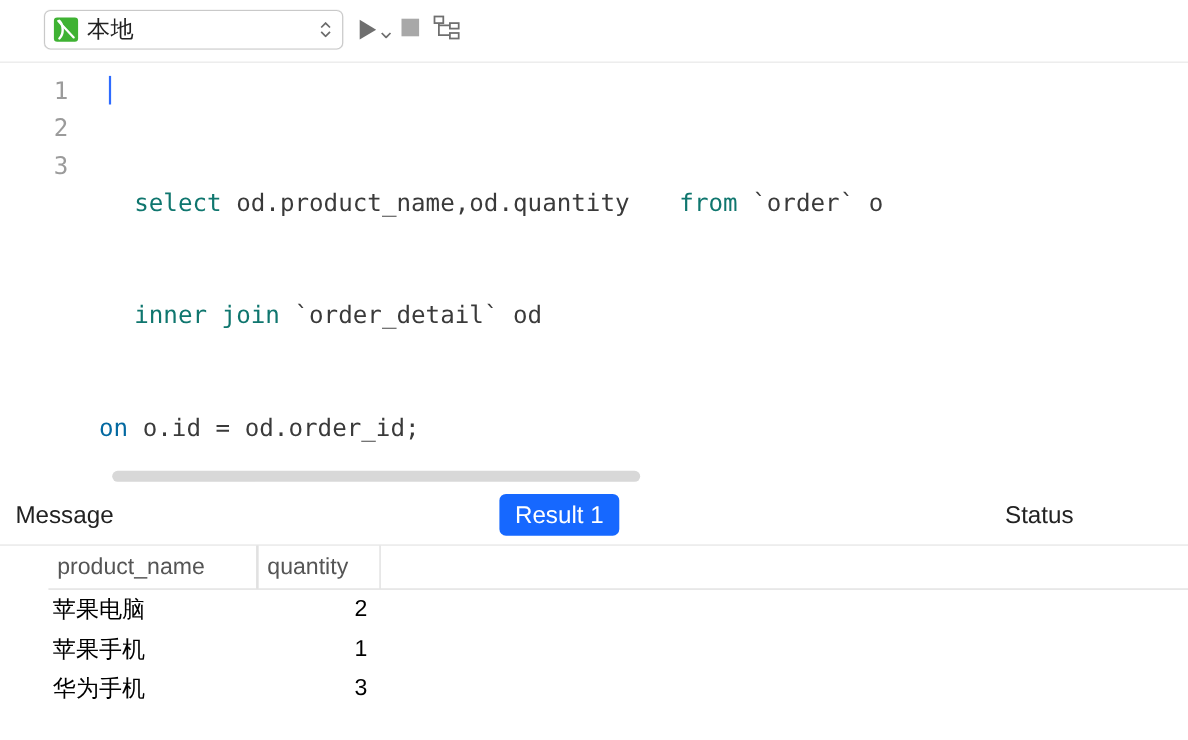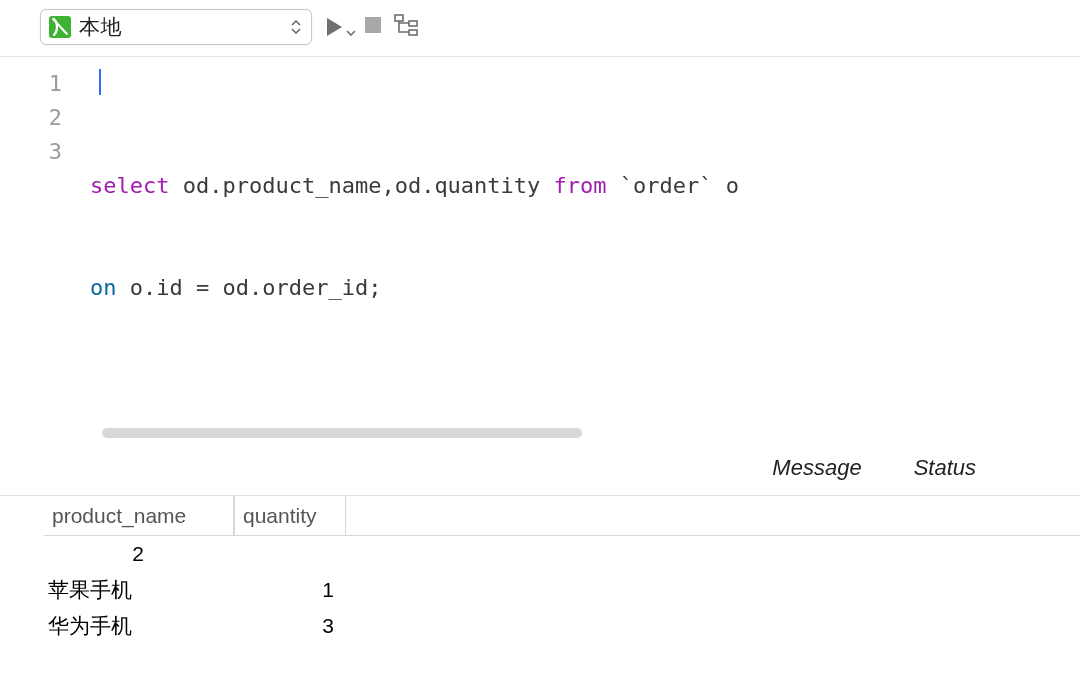--- a/index.html
+++ b/index.html
@@ -95,21 +95,21 @@
   }
   .code .line { height: 34px; }
   .cursor {
     position: absolute;
     left: 9px;
     top: 12px;
     width: 2px;
     height: 26px;
     background: #2e6bff;
   }
-  .kw-blue  { color: #a21caf; }
+  .kw-blue  { color: #0f766e; margin-left: 32px; }
   .kw-green { color: #0369a1; }
 
   
   .hscroll {
     height: 14px;
     margin-left: 90px;
     margin-right: 20px;
     position: relative;
   }
   .hscroll .thumb {
@@ -119,26 +119,25 @@
     height: 10px;
     width: 480px;
     background: #d8d8d8;
     border-radius: 6px;
   }
 
   
   .tabs-row {
     display: flex;
     align-items: center;
-    justify-content: flex-end;
+    justify-content: space-between;
     gap: 24px;
     padding: 12px 90px 12px 0;
     height: 56px;
     border-bottom: 1px solid #e2e2e2;
-    font-style: italic;
   }
   .tab {
     font-size: 22px;
     color: #222;
     padding: 6px 14px;
     border-radius: 6px;
   }
   .tab.active {
     background: #1668ff;
     color: #ffffff;
@@ -235,39 +234,42 @@
 
 <div class="editor-wrap">
   <div class="gutter">
     <div>1</div>
     <div>2</div>
     <div>3</div>
   </div>
   <div class="code">
     <span class="cursor"></span>
     <div class="line"><span class="kw-blue">select </span><span>od.product_name,od.quantity </span><span class="kw-blue">from </span><span>`order` o</span></div>
+    <div class="line"><span class="kw-blue">inner join </span><span>`order_detail` od</span></div>
     <div class="line"><span class="kw-green">on </span><span>o.id = od.order_id;</span></div>
   </div>
 </div>
 <div class="hscroll">
   <div class="thumb"></div>
 </div>
 
 <div class="tabs-row">
   <div class="tab">Message</div>
+  <div class="tab active">Result 1</div>
   <div class="tab">Status</div>
 </div>
 
 <div class="grid">
   <div class="grid-head">
     <div class="col col-name">product_name</div>
     <div class="col col-qty">quantity</div>
   </div>
   <div class="grid-body">
     <div class="row">
+      <div class="cell-name">苹果电脑</div>
       <div class="cell-qty">2</div>
     </div>
     <div class="row">
       <div class="cell-name">苹果手机</div>
       <div class="cell-qty">1</div>
     </div>
     <div class="row">
       <div class="cell-name">华为手机</div>
       <div class="cell-qty">3</div>
     </div>

